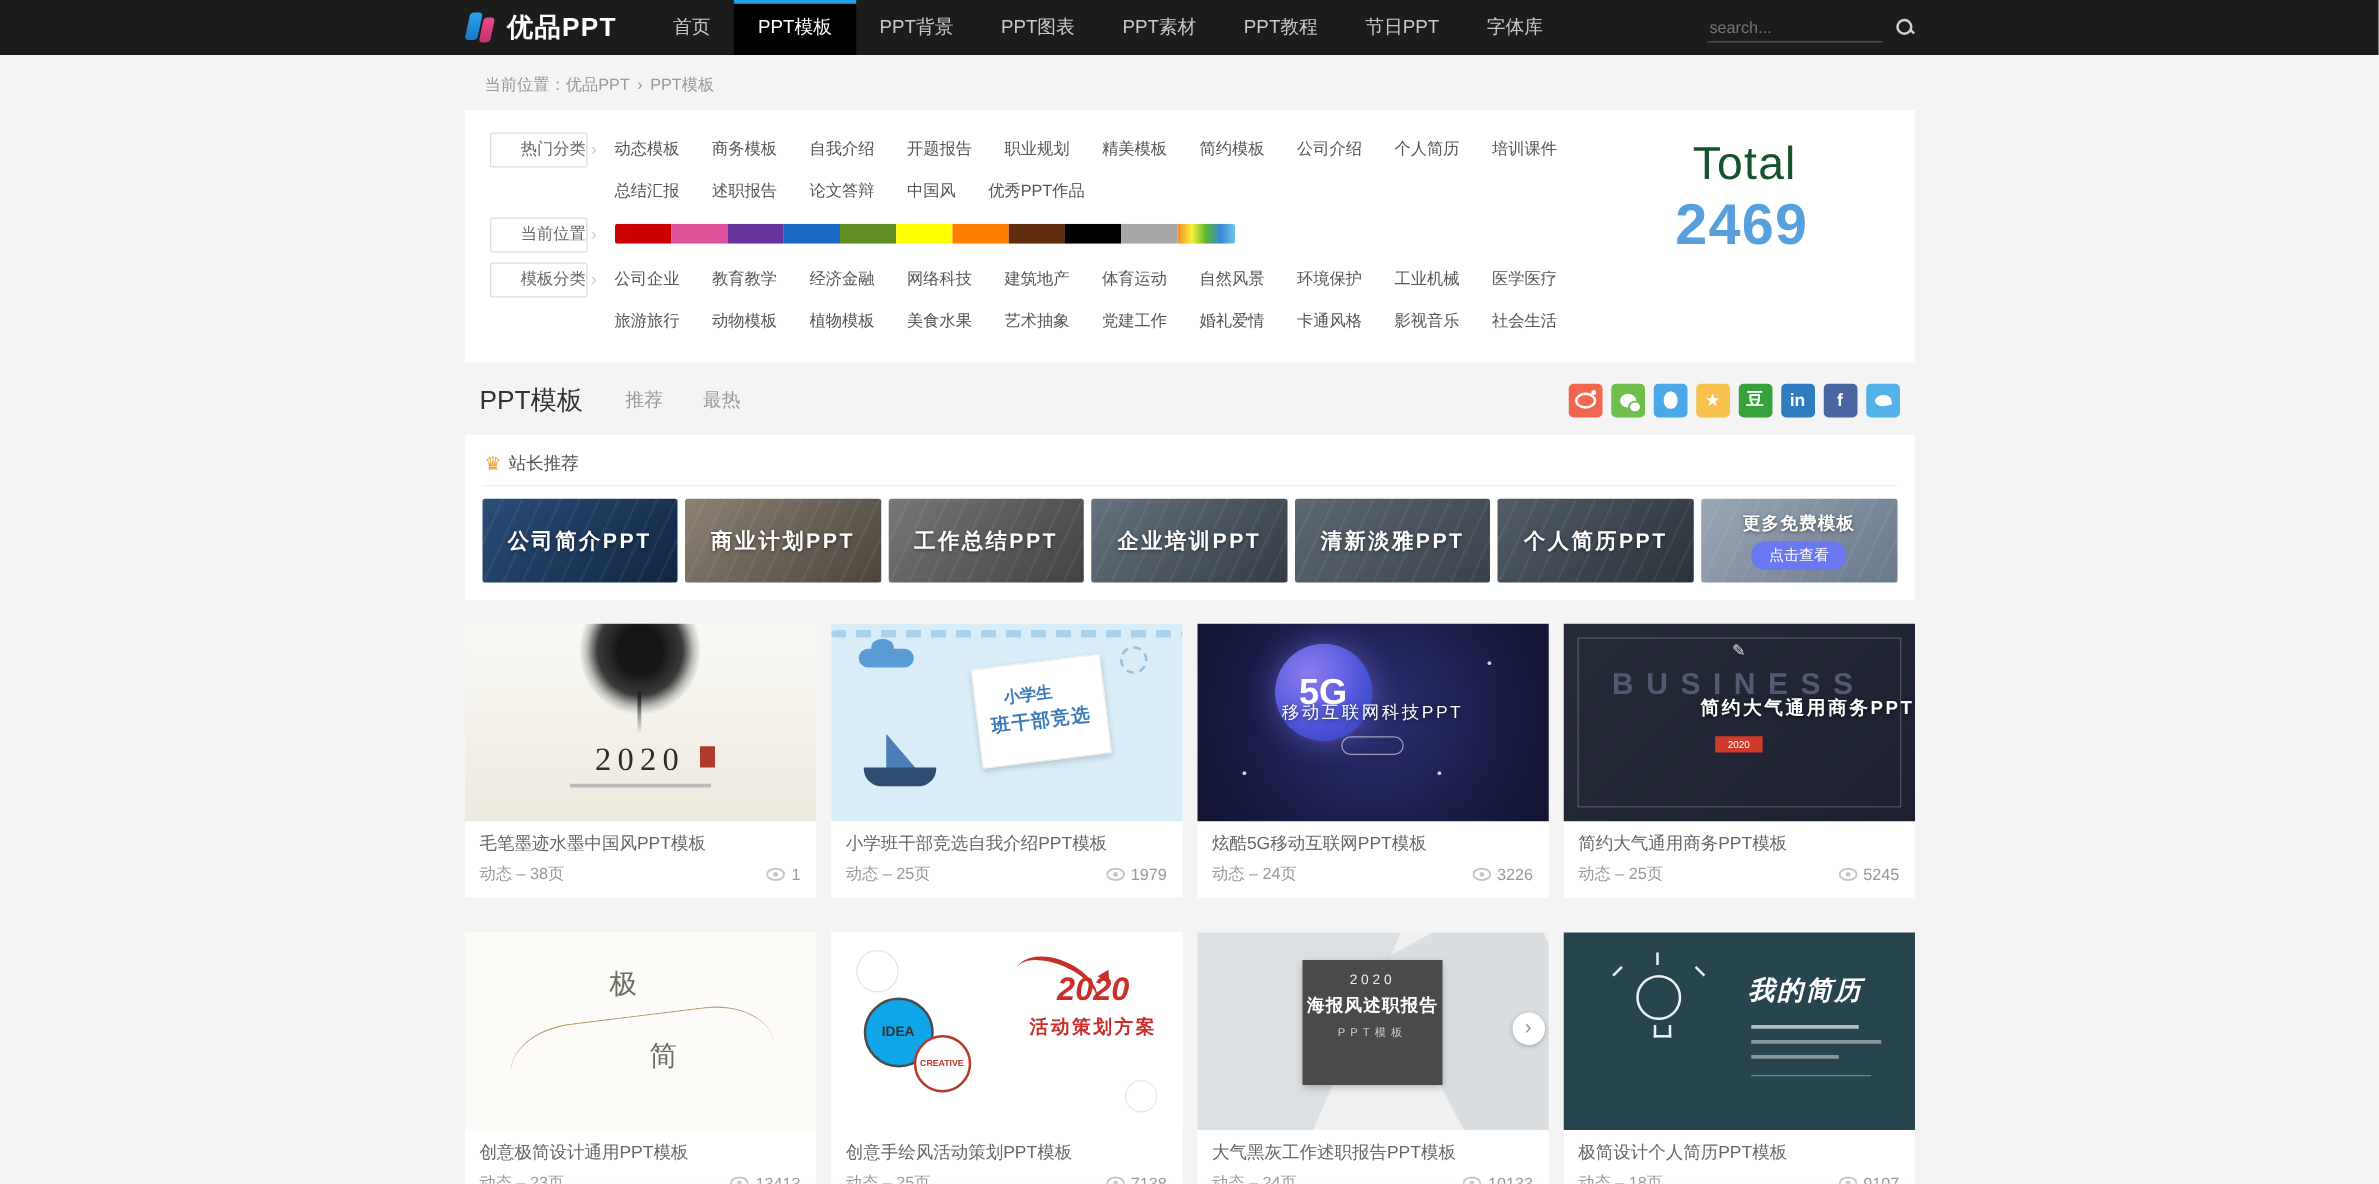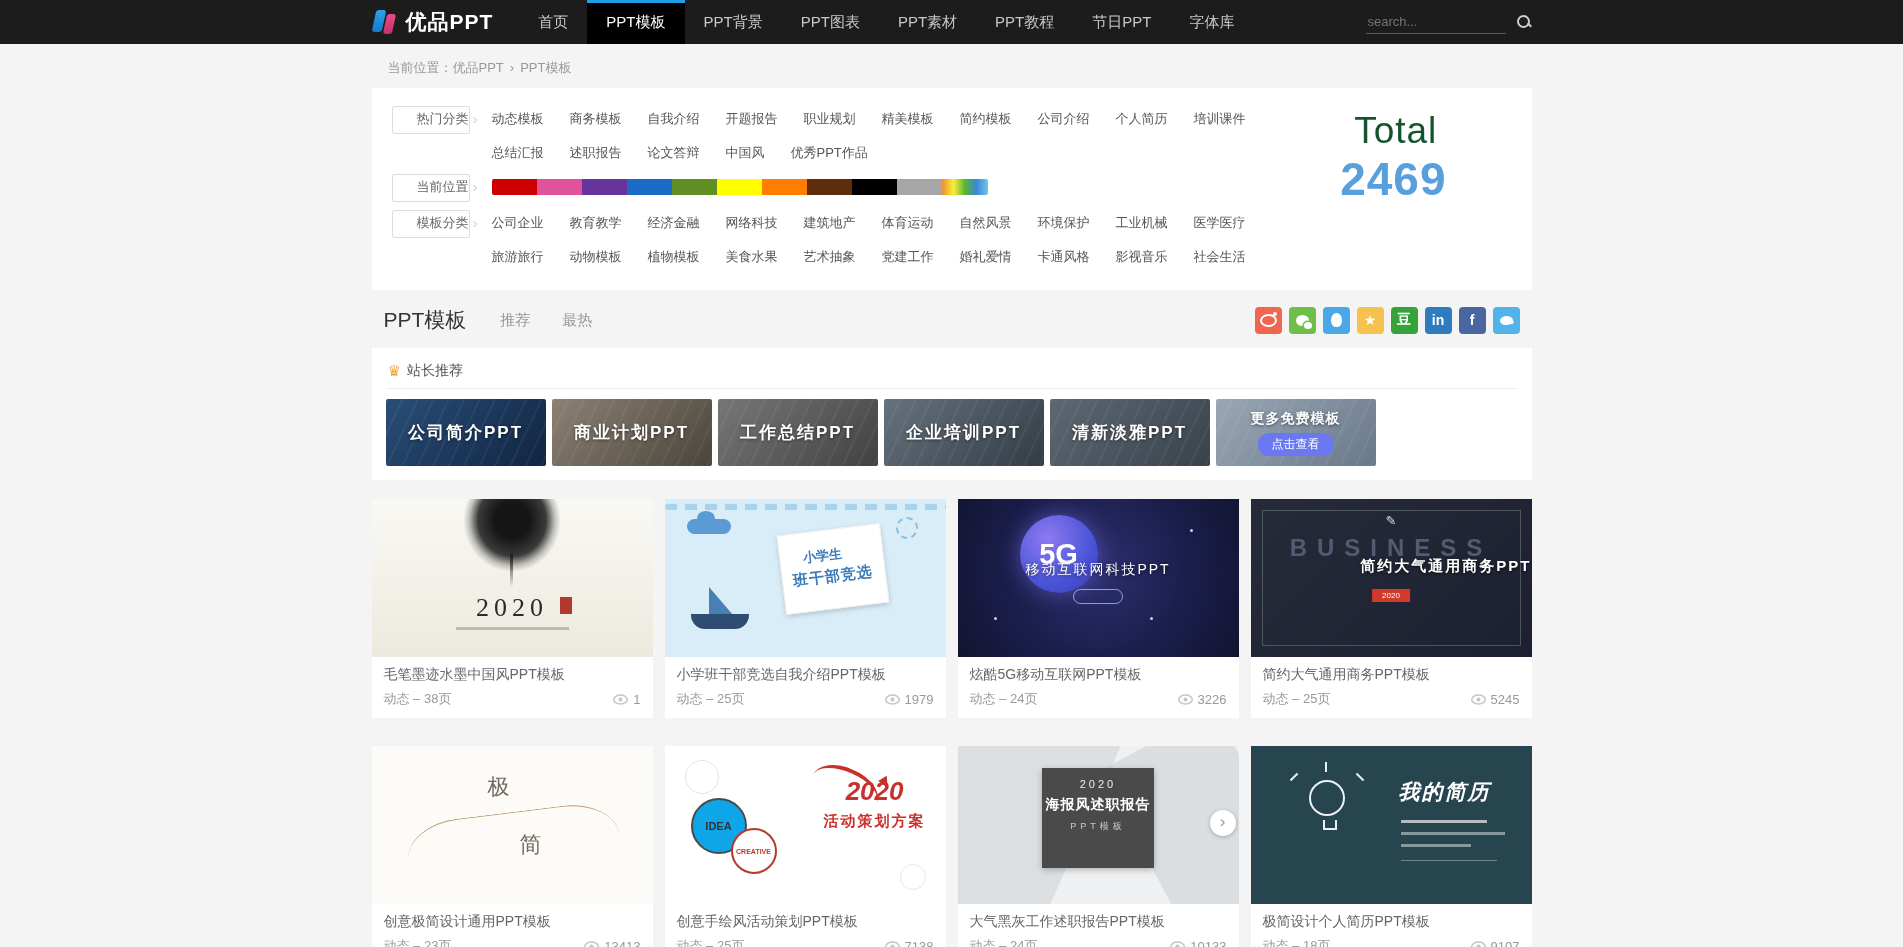--- a/index.html
+++ b/index.html
@@ -351,20 +351,24 @@
         <div class="banner" style="background: linear-gradient(135deg, rgb(102, 114, 126), rgb(51, 60, 69));">
           <span class="banner-title">企业培训PPT</span>
 
         </div>
 
         <div class="banner" style="background: linear-gradient(135deg, rgb(93, 104, 115), rgb(57, 66, 75));">
           <span class="banner-title">清新淡雅PPT</span>
 
         </div>
 
+        <div class="banner" style="background: linear-gradient(135deg, rgb(82, 93, 104), rgb(42, 50, 58));">
+          <span class="banner-title">个人简历PPT</span>
+
+        </div>
 
         <div class="banner small-title" style="background: linear-gradient(135deg, rgb(154, 167, 181), rgb(105, 120, 138));">
           <span class="banner-title">更多免费模板</span>
           <span class="banner-btn">点击查看</span>
         </div>
       </div>
   </div>
 
   <div class="grid" id="grid">
 

